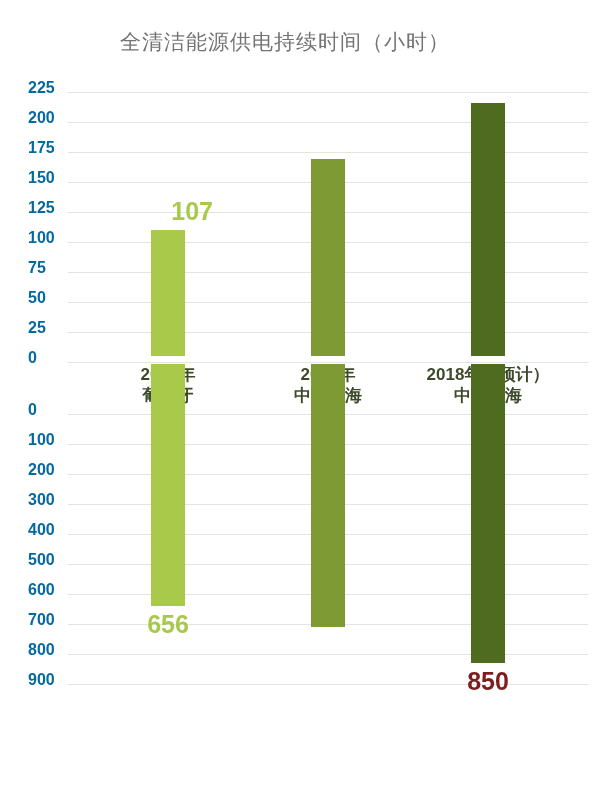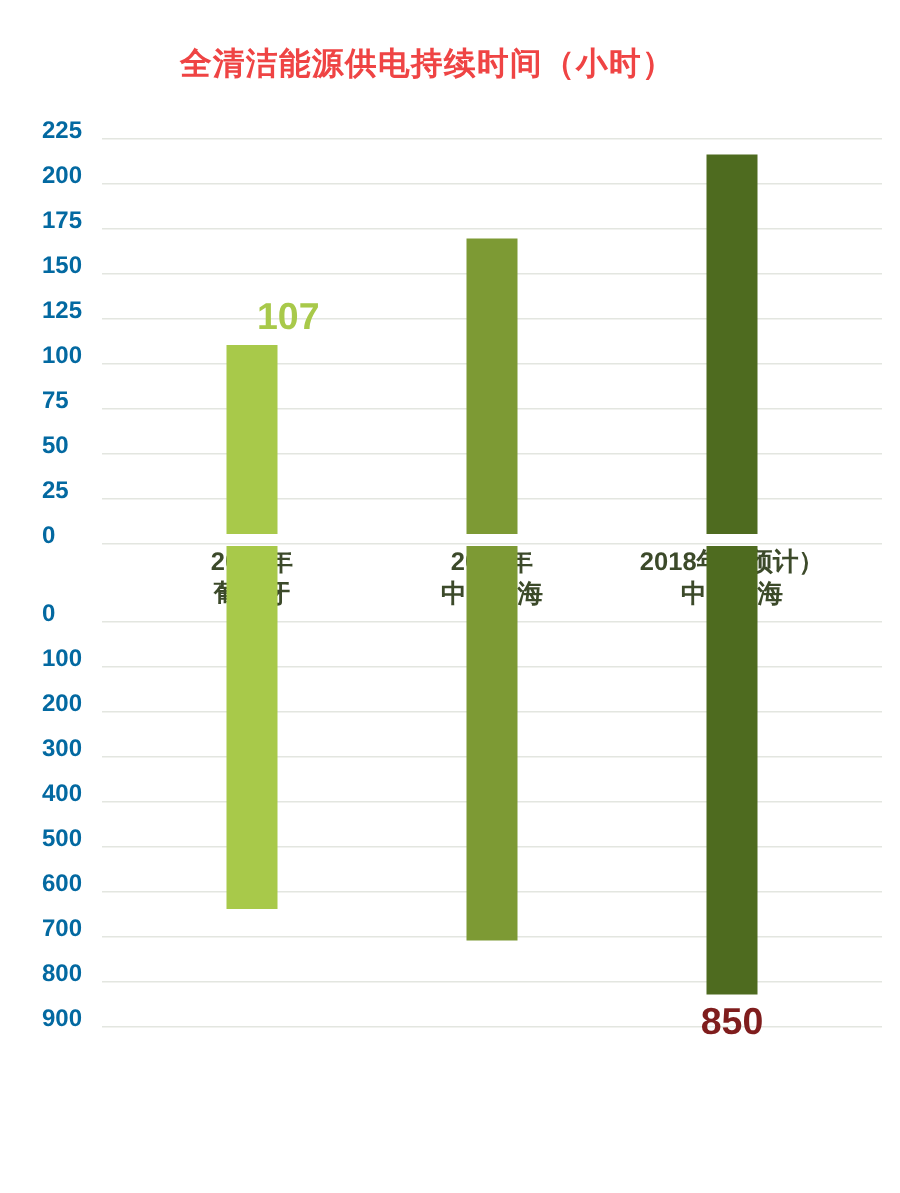--- a/index.html
+++ b/index.html
@@ -17,22 +17,22 @@
   #stage {
     position: absolute;
     left: 0; top: 0;
     width: 600px;
     height: 795px;
   }
 
   
   .title {
     position: absolute;
-    font-weight: bold;
-    color: #ef4444;
+    font-weight: normal;
+    color: #737373;
     letter-spacing: 1px;
     white-space: nowrap;
   }
   #title-top {
     left: 120px;
     top: 28px;
     font-size: 21px;
   }
   #title-bottom {
     left: 62px;
@@ -188,19 +188,20 @@
       <div class="grid" style="top: 534px;"></div>
       <div class="grid" style="top: 564px;"></div>
       <div class="grid" style="top: 594px;"></div>
       <div class="grid" style="top: 624px;"></div>
       <div class="grid" style="top: 654px;"></div>
       <div class="grid" style="top: 684px;"></div>
     </div>
 
   <div id="plot-bottom">
       <div class="bar" style="left: 83px; top: -50px; height: 242.427px; background: rgb(168, 201, 74);"></div>
+      <div class="bar-value" style="left: 55px; top: 198.427px; color: rgb(168, 201, 74);">656</div>
       <div class="bar" style="left: 243px; top: -50px; height: 262.96px; background: rgb(125, 154, 52);"></div>
       <div class="bar" style="left: 403px; top: -50px; height: 299.333px; background: rgb(78, 107, 31);"></div>
       <div class="bar-value" style="left: 375px; top: 255.333px; color: #7f1d1d;">850</div>
     </div>
 
 
 </div>
 
 </body></html>

